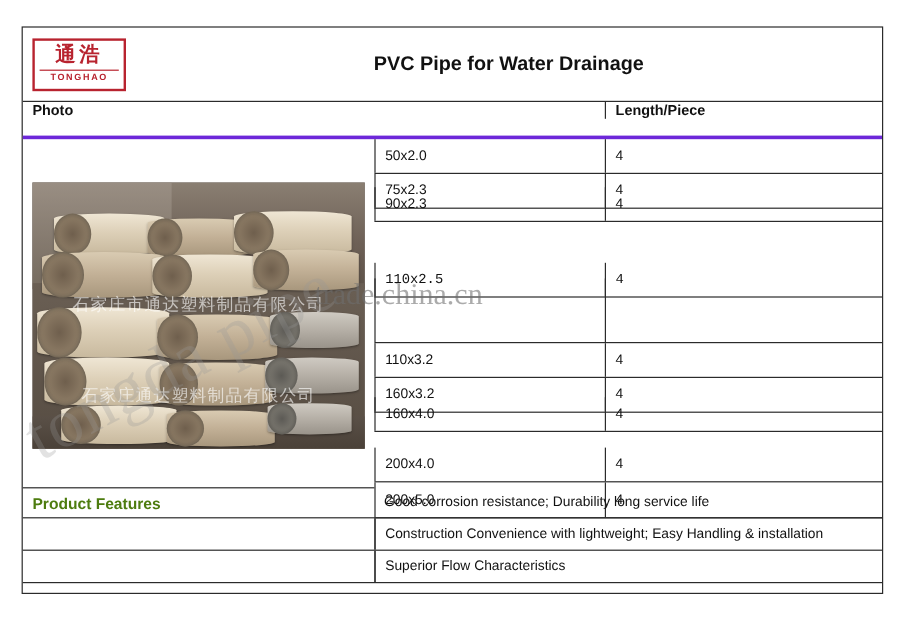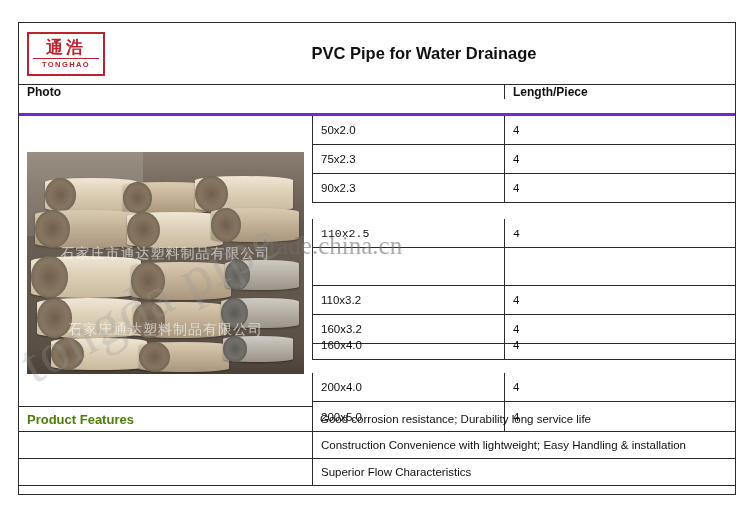--- a/index.html
+++ b/index.html
@@ -56,21 +56,21 @@
     height: 44px;
     border: 2px solid #b8232f;
     box-sizing: border-box;
     display: flex;
     flex-direction: column;
     align-items: center;
     justify-content: center;
     line-height: 1;
   }
   .logo-cn {
-    font-family: Liberation Serif, serif;
+    font-family: Liberation Mono, monospace;
     font-size: 17px;
     font-weight: bold;
     color: #b8232f;
     letter-spacing: 3px;
     margin-bottom: 2px;
   }
   .logo-en {
     font-size: 7.5px;
     font-weight: bold;
     color: #b8232f;
@@ -352,21 +352,21 @@
     </div>
 
     <div class="spec-row" style="top:93px;">
       <div class="sc1">50x2.0</div>
       <div class="sc2">4</div>
     </div>
     <div class="spec-row" style="top:122px;">
       <div class="sc1">75x2.3</div>
       <div class="sc2">4</div>
     </div>
-    <div class="spec-row" style="top:151px;">
+    <div class="spec-row" style="top:133px;">
       <div class="sc1">90x2.3</div>
       <div class="sc2">4</div>
     </div>
     <div class="spec-row" style="top:196px;font-family:Liberation Mono, monospace;">
       <div class="sc1">110x2.5</div>
       <div class="sc2">4</div>
     </div>
     <div class="spec-row" style="top:209px; height:54px;">
       <div class="sc1"></div>
       <div class="sc2"></div>

